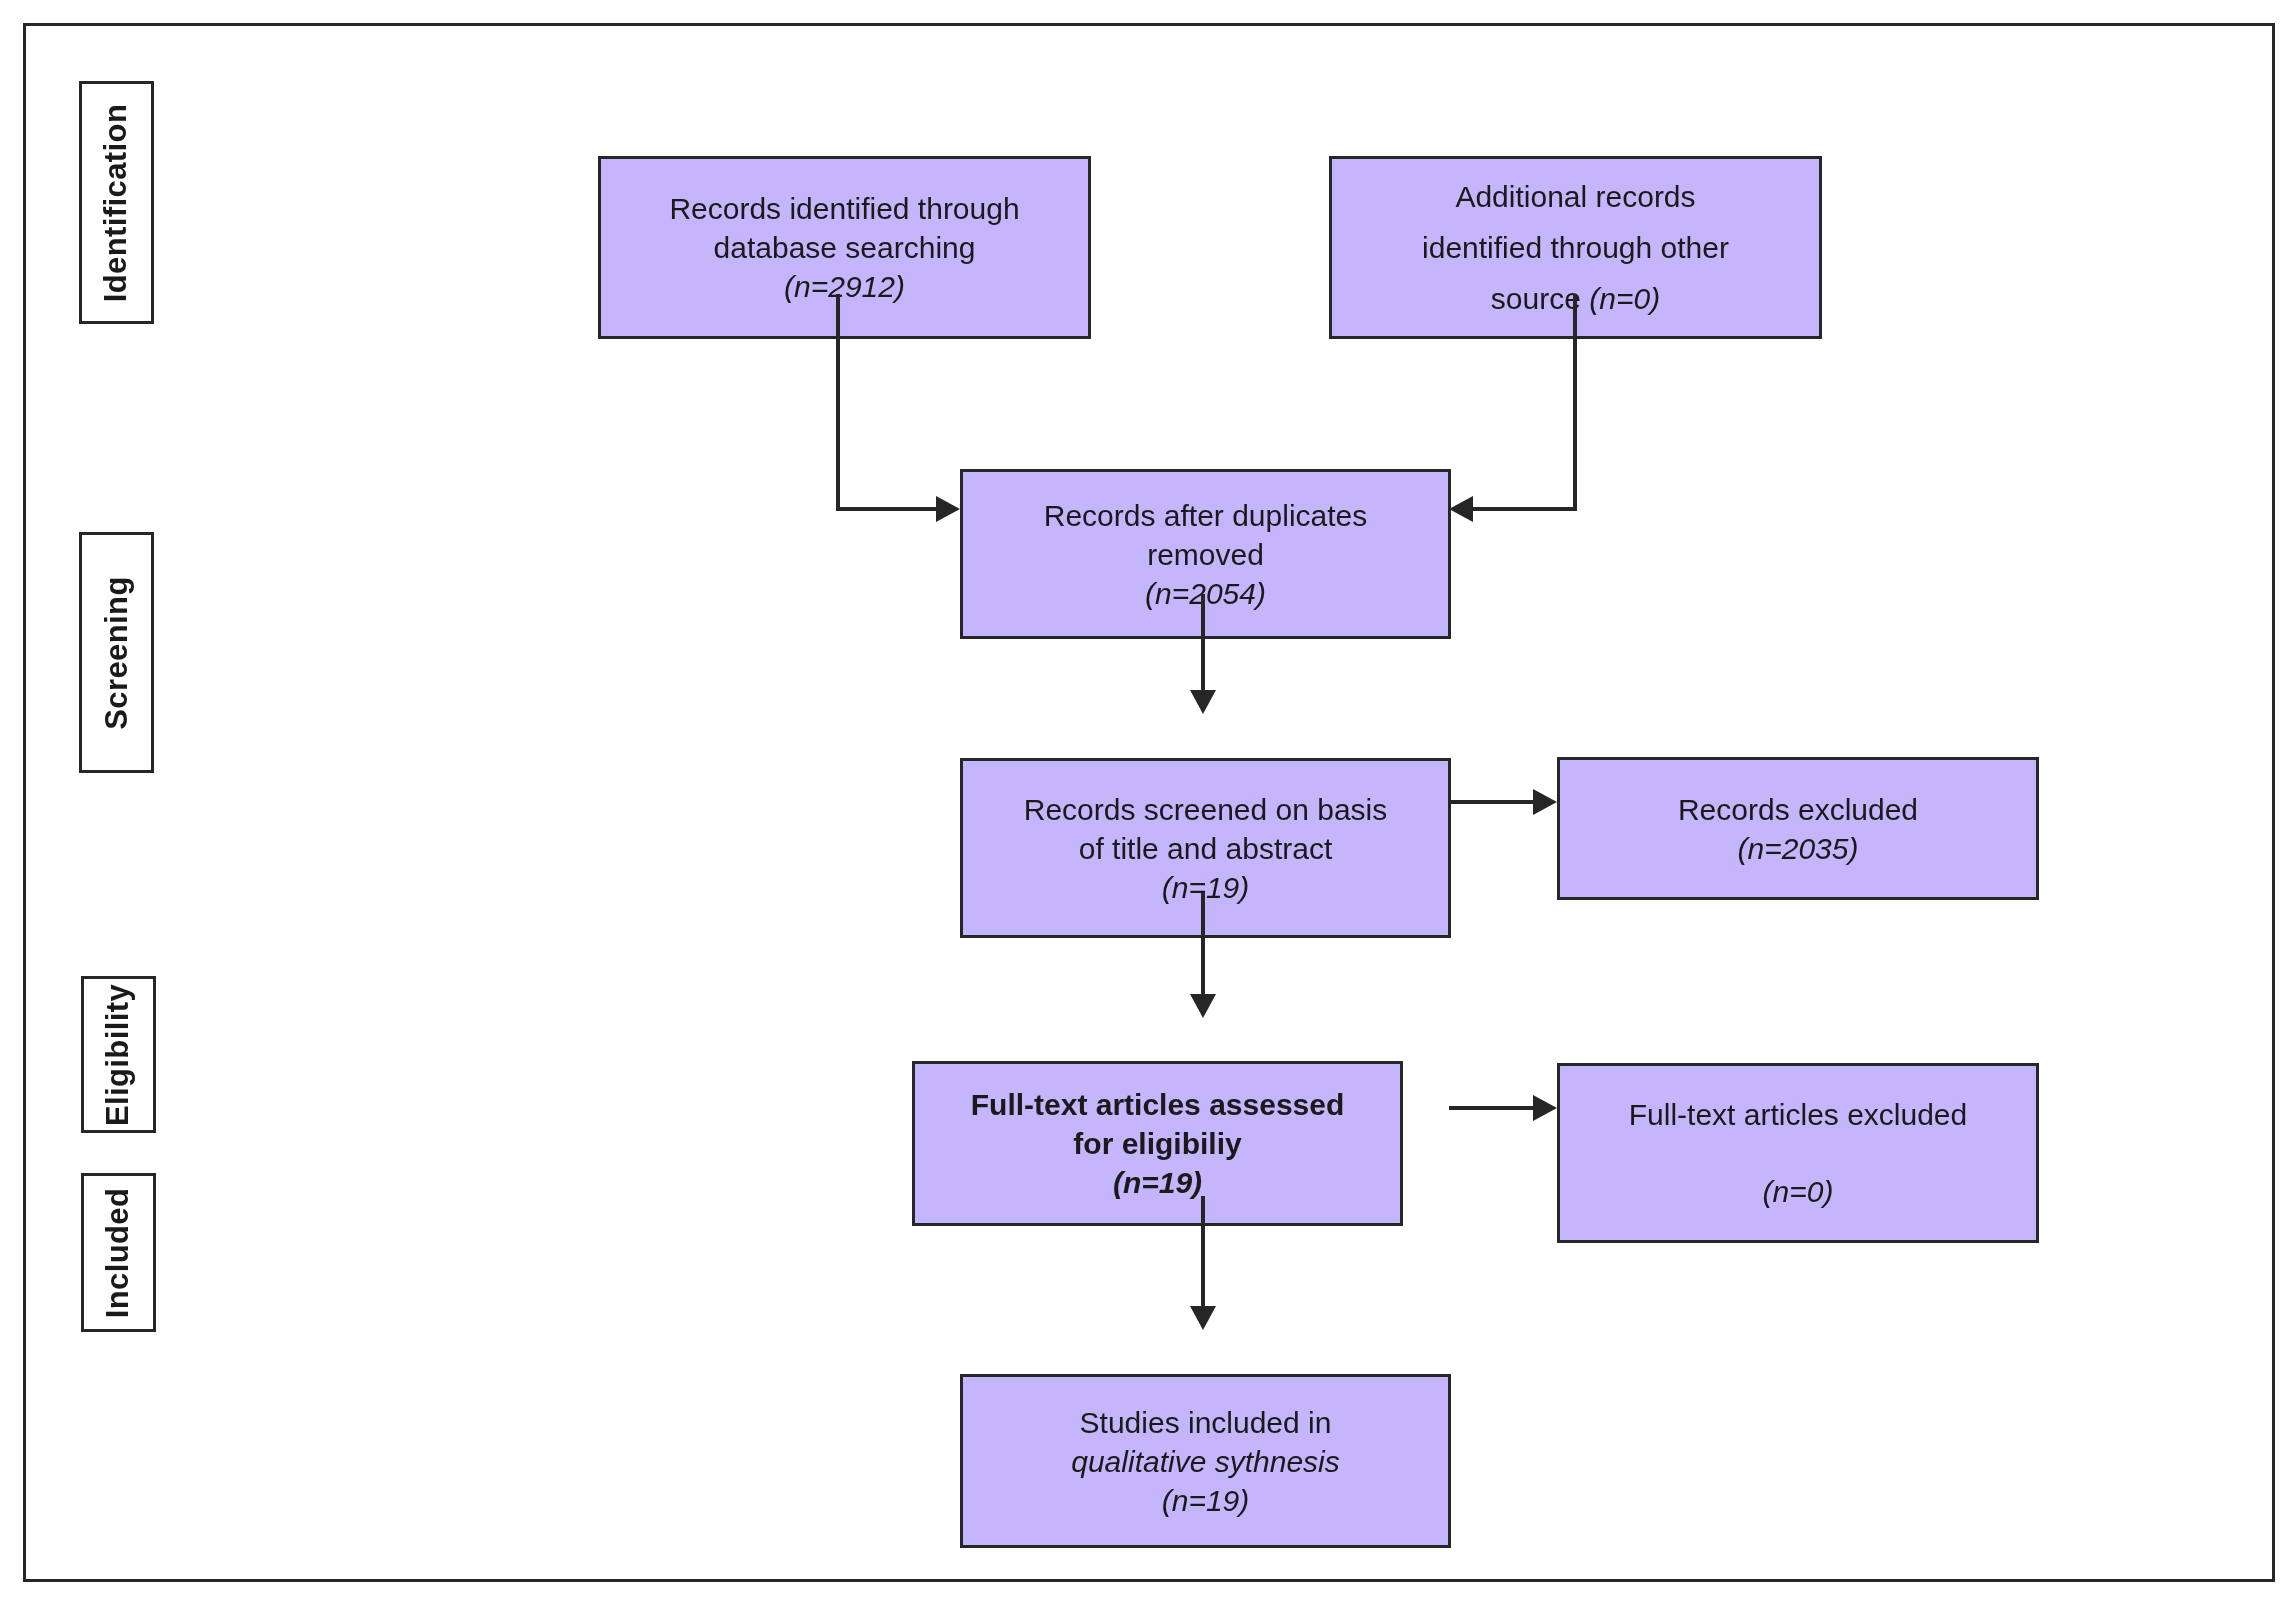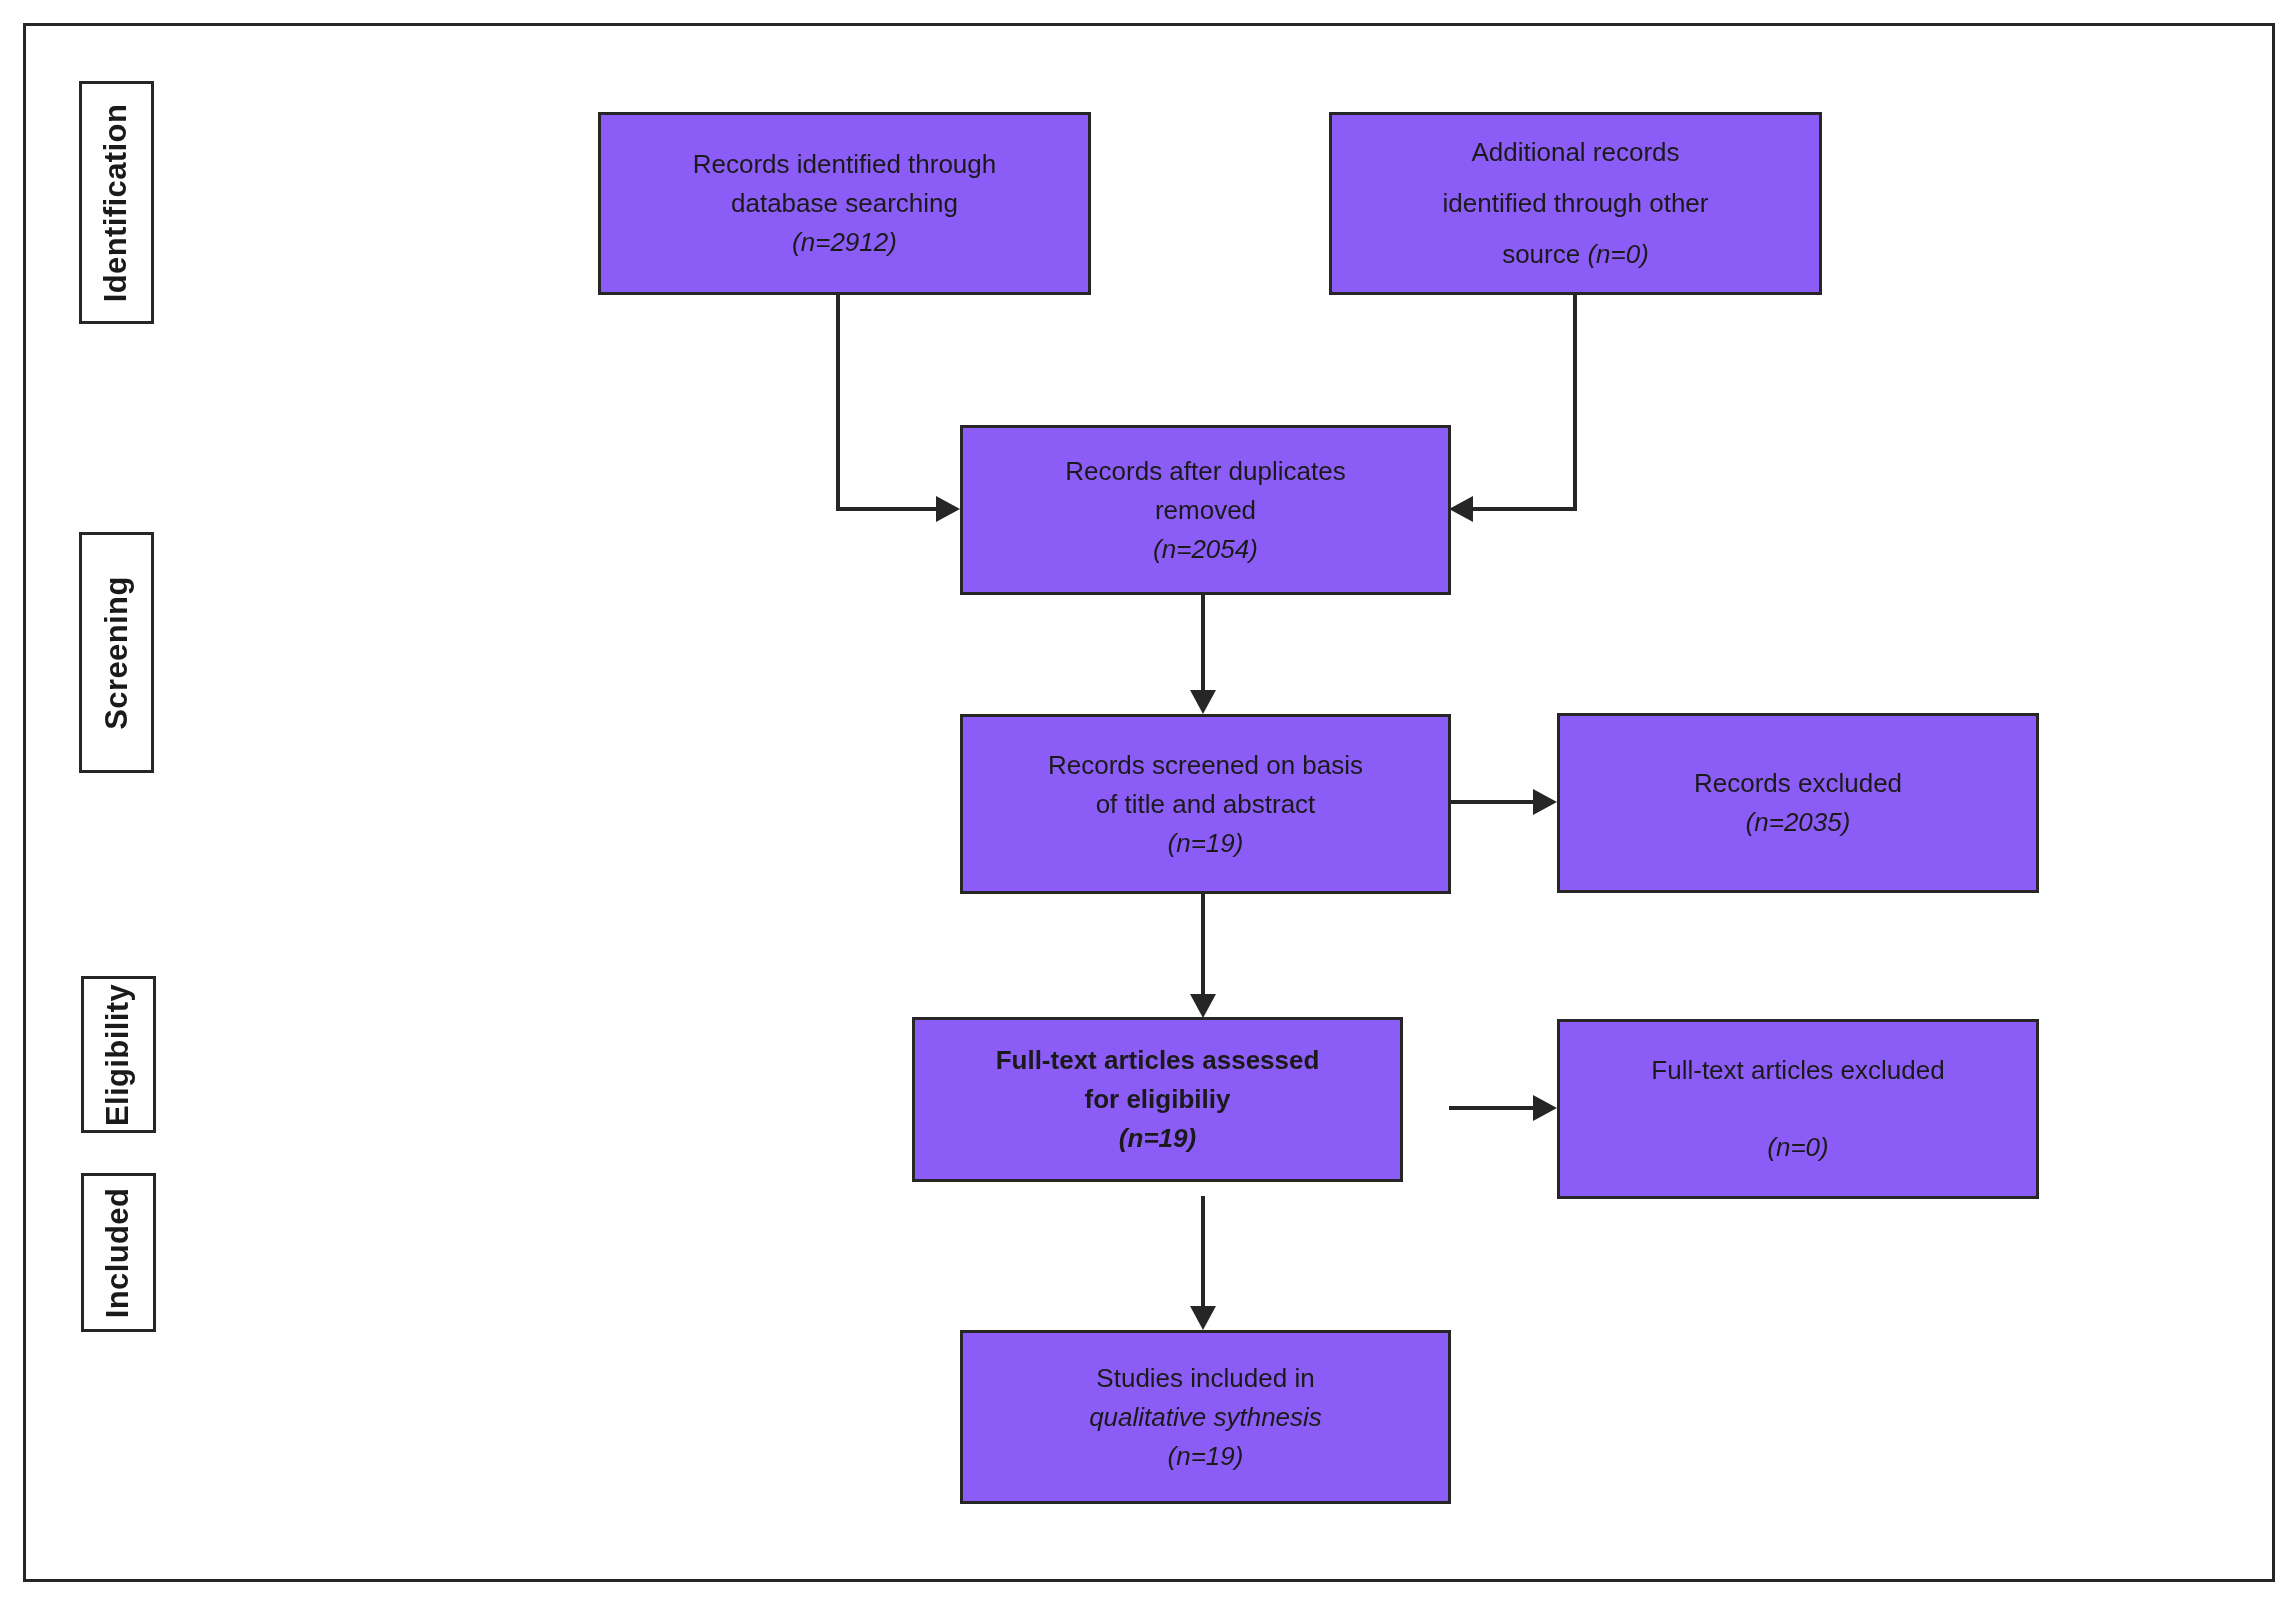--- a/index.html
+++ b/index.html
@@ -5,23 +5,23 @@
   html,body{margin:0;padding:0;}
   body{
     width:2295px;height:1607px;position:relative;background:#ffffff;
     font-family:"Liberation Sans",sans-serif;color:#1a1a1a;
   }
   .frame{
     position:absolute;left:23px;top:23px;width:2252px;height:1559px;
     border:3.9px solid #262626;box-sizing:border-box;background:#ffffff;
   }
   .box{
-    position:absolute;border:3.1px solid #262626;box-sizing:border-box;background:#8b5cf6;
+    position:absolute;border:3.1px solid #262626;box-sizing:border-box;background:#c4b5fd;
     display:flex;flex-direction:column;align-items:center;justify-content:center;
-    text-align:center;font-size:26px;line-height:39px;
+    text-align:center;font-size:30px;line-height:39px;margin-top:44px;
   }
   .stage{
     position:absolute;border:3.1px solid #262626;box-sizing:border-box;background:#ffffff;
     display:flex;align-items:center;justify-content:center;
   }
   .stage span{
     transform:rotate(-90deg);white-space:nowrap;
     font-weight:bold;font-size:31px;letter-spacing:0.4px;
   }
   .line{display:block;}
@@ -68,21 +68,21 @@
   <span class="line">removed</span>
   <span class="line it">(n=2054)</span>
 </div>
 
 <div class="box" style="left:960px;top:714px;width:491px;height:180px;">
   <span class="line">Records screened on basis</span>
   <span class="line">of title and abstract</span>
   <span class="line it">(n=19)</span>
 </div>
 
-<div class="box" style="left:1557px;top:713px;width:482px;height:180px;">
+<div class="box" style="left:1557px;top:713px;width:482px;height:143px;">
   <span class="line">Records excluded</span>
   <span class="line it">(n=2035)</span>
 </div>
 
 <div class="box" style="left:912px;top:1017px;width:491px;height:165px;font-weight:bold;">
   <span class="line">Full-text articles assessed</span>
   <span class="line">for eligibiliy</span>
   <span class="line it">(n=19)</span>
 </div>
 

